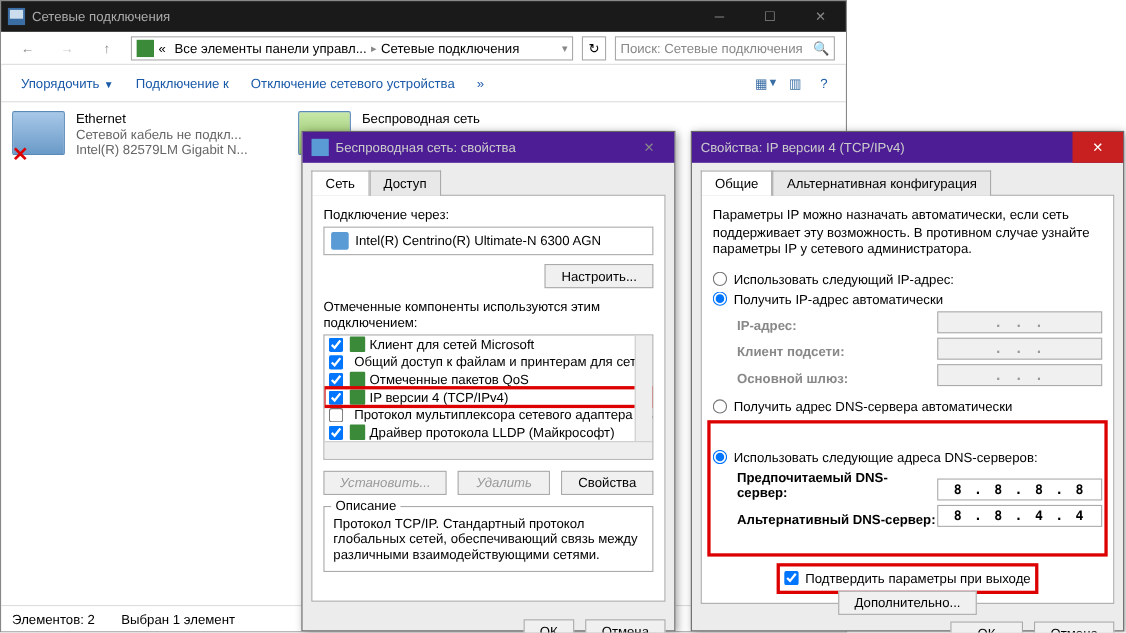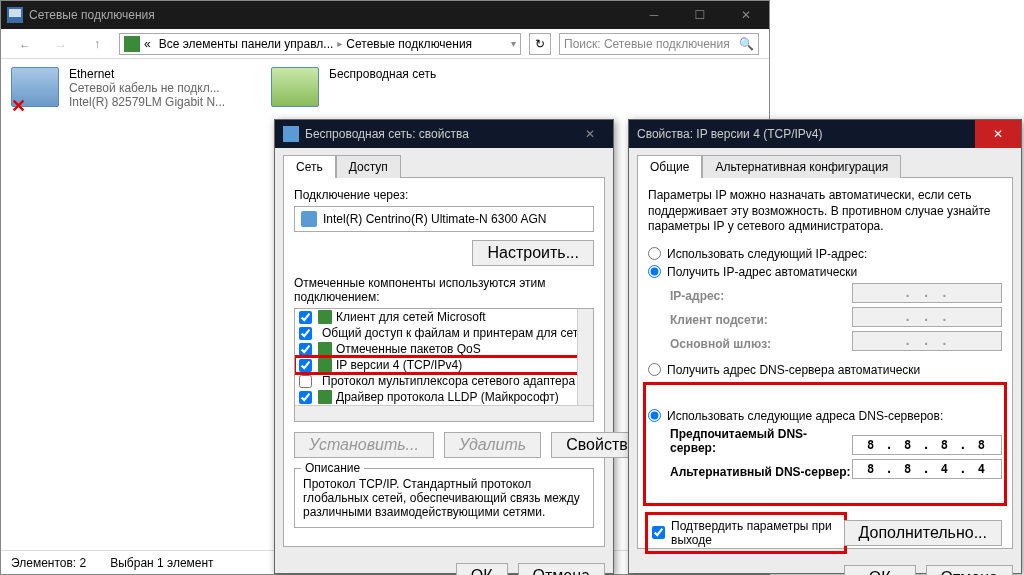--- a/index.html
+++ b/index.html
@@ -32,30 +32,30 @@
 .conn-icon { width: 48px; height: 40px; background: linear-gradient(#a8c8e8,#6a9ac8); border: 1px solid #5a8ab8; border-radius: 2px; }
 .red-x { position: absolute; left: 0; bottom: -2px; color: #d00; font-size: 18px; font-weight: bold; }
 .conn-text .name { font-weight: normal; }
 .conn-text .status { color: #666; }
 .conn-text .adapter { color: #666; }
 
 .statusbar { position: absolute; bottom: 0; left: 0; right: 0; height: 24px; border-top: 1px solid #ddd; display: flex; align-items: center; padding: 0 10px; gap: 24px; }
 
 
 .dlg1 { position: absolute; top: 119px; left: 274px; width: 340px; height: 455px; background: #ececec; border: 1px solid #666; box-shadow: 2px 2px 8px rgba(0,0,0,0.4); }
-.dlg-title-dark { height: 28px; background: #0f172a; color: #ccc; display: flex; align-items: center; padding: 0 8px; position: relative; }
+.dlg-title-dark { height: 28px; background: #4c1d95; color: #ccc; display: flex; align-items: center; padding: 0 8px; position: relative; }
 .dlg-title-dark .x { position: absolute; right: 0; top: 0; width: 46px; height: 28px; display: flex; align-items: center; justify-content: center; color: #888; }
 .tabs { display: flex; margin: 6px 8px 0 8px; }
 .tab { padding: 4px 12px; border: 1px solid #aaa; background: #fff; border-bottom: none; position: relative; top: 1px; }
 .tab.inactive { background: #e8e8e8; }
 .dlg-body { margin: 0 8px 8px 8px; background: #fff; border: 1px solid #aaa; padding: 10px; height: 370px; }
 .label { margin-bottom: 4px; }
 .adapter-box { border: 1px solid #aaa; padding: 4px 6px; display: flex; align-items: center; gap: 6px; margin-bottom: 8px; }
 .adapter-box .ic { width: 16px; height: 16px; background: #5a9ad5; border-radius: 2px; }
-.btn { border: 1px solid #aaa; background: #f0f0f0; padding: 3px 14px; font-size: 16px; cursor: default; }
+.btn { border: 1px solid #aaa; background: #f0f0f0; padding: 3px 14px; font-size: 12px; cursor: default; }
 .btn.disabled { color: #999; font-style: italic; }
 .right-align { display: flex; justify-content: flex-end; margin-bottom: 10px; }
 .comp-list { border: 1px solid #aaa; height: 114px; overflow: hidden; position: relative; }
 .comp-row { display: flex; align-items: center; padding: 1px 4px; gap: 4px; white-space: nowrap; }
 .comp-row input { margin-right: 2px; }
 .comp-row .ci { width: 14px; height: 14px; background: #3a8a3a; display: inline-block; border-radius: 1px; }
 .comp-row.highlighted { outline: 3px solid #d00; outline-offset: -1px; }
 .scroll-v { position: absolute; right: 0; top: 0; bottom: 16px; width: 16px; background: #eee; border-left: 1px solid #ccc; }
 .scroll-h { position: absolute; bottom: 0; left: 0; right: 0; height: 16px; background: #eee; border-top: 1px solid #ccc; }
 .btn-row { display: flex; gap: 10px; margin-top: 10px; justify-content: space-between; }
@@ -70,21 +70,21 @@
 .dlg2 .dlg-body { height: 372px; }
 .info-text { margin-bottom: 12px; line-height: 1.3; }
 .radio-line { display: flex; align-items: center; gap: 6px; margin: 4px 0; }
 .ip-row { display: flex; align-items: flex-end; margin: 4px 0 4px 22px; font-weight: bold; }
 .ip-row .lbl { flex: 1; }
 .ip-row .lbl.disabled { color: #888; }
 .ip-input { width: 150px; border: 1px solid #aaa; padding: 2px 8px; text-align: center; letter-spacing: 2px; font-family: monospace; }
 .ip-input.disabled { background: #f0f0f0; color: #999; }
 .dotted { color: #666; }
 .highlight-box { outline: 3px solid #d00; padding: 20px 2px; margin: 8px -2px; }
-.confirm-row { display: flex; align-items: center; justify-content: space-between; margin-top: 12px; }
+.confirm-row { display: flex; align-items: center; justify-content: space-between; margin-top: 12px; flex-direction: column; }
 .confirm-row .chk { display: flex; align-items: center; gap: 6px; outline: 3px solid #d00; padding: 4px; }
 .chev-sym { font-size: 10px; }
 </style>
 </head>
 <body>
 
 <div class="main-window">
   <div class="titlebar-main">
     <svg class="icon" viewBox="0 0 16 16">
         <rect width="16" height="16" fill="#3a6ea5"></rect>
@@ -112,20 +112,31 @@
       <span class="bc">Сетевые подключения</span>
       <span class="chev" style="margin-left:auto">▾</span>
     </div>
     <div class="refresh-ic">↻</div>
     <div class="search-box">
       <span>Поиск: Сетевые подключения</span>
       <span style="margin-left:auto">🔍</span>
     </div>
   </div>
 
+  <div class="toolbar">
+    <div class="tb-item"><span>Упорядочить</span><span class="chev">▼</span></div>
+    <div class="tb-item">Подключение к</div>
+    <div class="tb-item">Отключение сетевого устройства</div>
+    <div class="tb-item">»</div>
+    <div class="tb-right">
+      <div class="tb-ic">▦<span class="chev-sym">▼</span></div>
+      <div class="tb-ic">▥</div>
+      <div class="tb-ic" style="color:#1a5aa8">?</div>
+    </div>
+  </div>
 
   <div class="main-content">
     <div class="conn-item">
       <div class="conn-icon-wrap">
         <div class="conn-icon"></div>
         <div class="red-x">✕</div>
       </div>
       <div class="conn-text">
         <div class="name">Ethernet</div>
         <div class="status">Сетевой кабель не подкл...</div>

